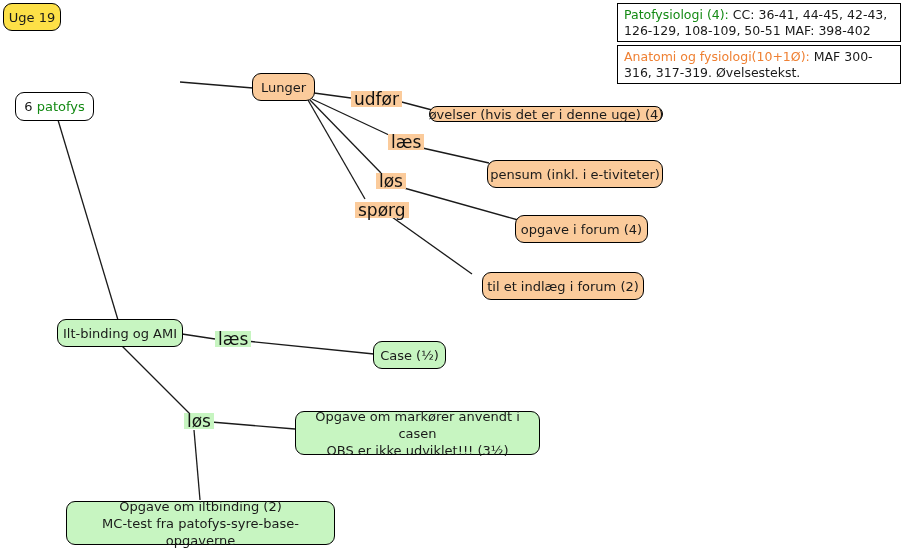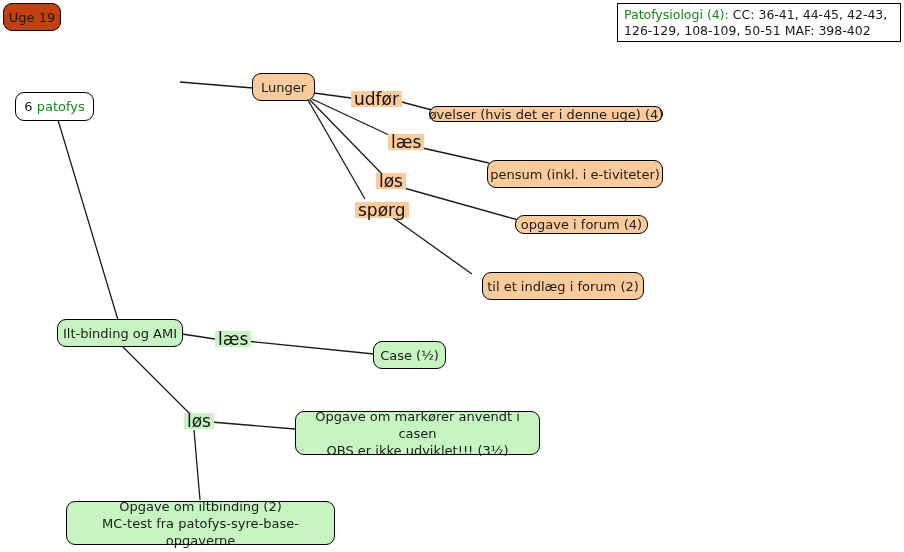--- a/index.html
+++ b/index.html
@@ -32,21 +32,21 @@
     display: flex;
     align-items: center;
     justify-content: center;
     text-align: center;
     font-size: 13px;
     line-height: 15px;
     color: #1a1a1a;
     white-space: nowrap;
     padding: 3px 9px;
   }
-  .node.week  { background: #c2410c; }
+  .node.week  { background: #fde047; }
   .node.white { background: #ffffff; }
   .node.orange{ background: #fbcb9b; }
   .node.green { background: #c7f5c1; }
 
   .node .count { color: #1a1a1a; }
   .node .tag-green  { color: #148a14; }
   .node .tag-orange { color: #ef8033; }
 
   .node.multiline {
     white-space: normal;
@@ -114,20 +114,23 @@
   </svg>
 
   <div class="node week" style="left:3px; top:3px; width:58px; height:28px;">
     <span>Uge 19</span>
   </div>
 
   <div class="legend" style="left:617px; top:3px; width:284px;">
     <span class="head-green">Patofysiologi (4):</span><span> CC: 36-41, 44-45, 42-43, 126-129, 108-109, 50-51 MAF: 398-402</span>
   </div>
 
+  <div class="legend" style="left:617px; top:45px; width:284px;">
+    <span class="head-orange">Anatomi og fysiologi(10+1Ø):</span><span> MAF 300-316, 317-319. Øvelsestekst.</span>
+  </div>
 
 
   <div class="node white" style="left:15px; top:92px; width:79px; height:29px;">
     <span class="count">6</span>&nbsp;<span class="tag-green">patofys</span>
   </div>
 
   <div class="node orange" style="left:252px; top:73px; width:63px; height:28px;">
     <span>Lunger</span>
   </div>
 
@@ -160,21 +163,21 @@
   </div>
 
   <div class="node orange" style="left:429px; top:106px; width:234px; height:16px;">
     <span>øvelser (hvis det er i denne uge) (4)</span>
   </div>
 
   <div class="node orange" style="left:487px; top:160px; width:176px; height:28px;">
     <span>pensum (inkl. i e-tiviteter)</span>
   </div>
 
-  <div class="node orange" style="left:515px; top:215px; width:133px; height:19px;">
+  <div class="node orange" style="left:515px; top:215px; width:133px; height:28px;">
     <span>opgave i forum (4)</span>
   </div>
 
   <div class="node orange" style="left:450px; top:272px; width:162px; height:28px;margin-left:32px;">
     <span>til et indlæg i forum (2)</span>
   </div>
 
   <div class="node green" style="left:373px; top:341px; width:73px; height:28px;">
     <span>Case (½)</span>
   </div>

